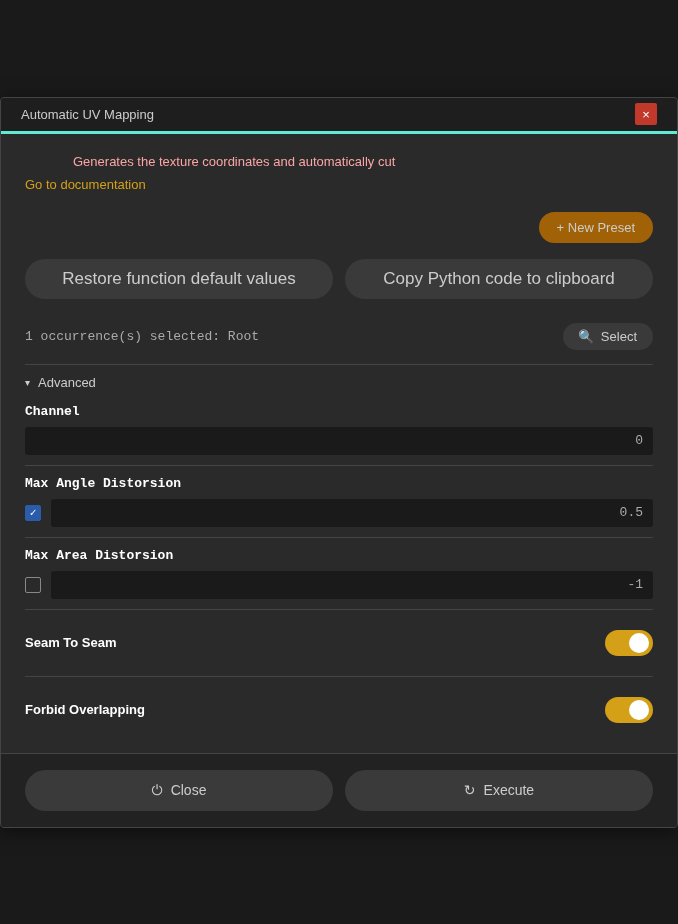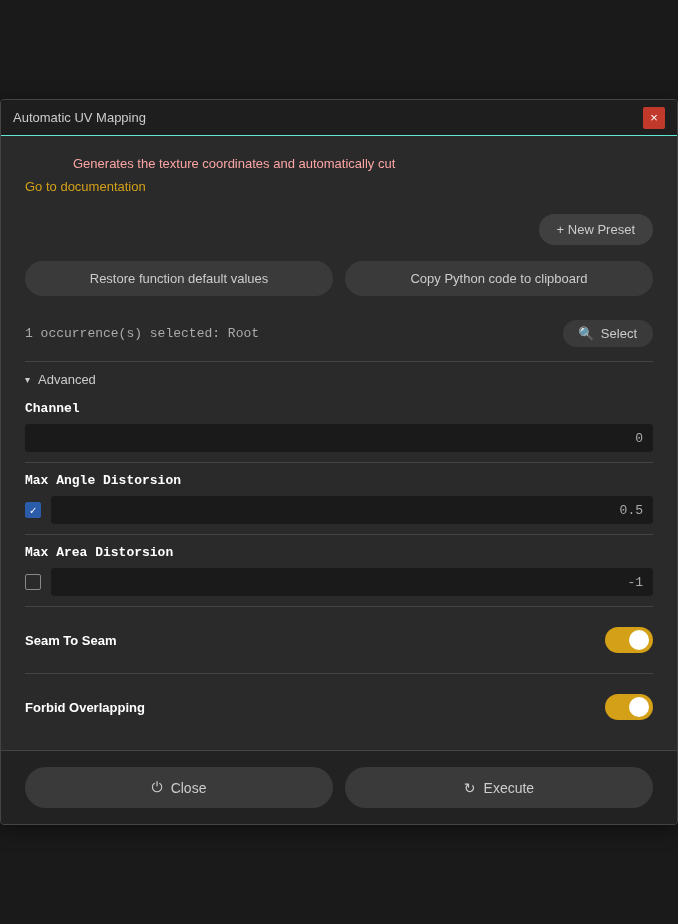--- a/index.html
+++ b/index.html
@@ -17,23 +17,23 @@
       border: 1px solid #444;
       border-radius: 4px;
       overflow: hidden;
       box-shadow: 0 4px 20px rgba(0,0,0,0.5);
     }
     .title-bar {
       background: #1e1e1e;
       display: flex;
       align-items: center;
       justify-content: space-between;
-      padding: 0 12px;
+      padding: 0 20px;
       height: 36px;
-      border-bottom: 1px solid #5eead4;
+      border-bottom: 3px solid #5eead4;
     }
     .title-text {
       color: #cccccc;
       font-size: 13px;
       font-weight: normal;
     }
     .close-btn {
       background: #c0392b;
       border: none;
       color: white;
@@ -61,21 +61,21 @@
       cursor: pointer;
       margin-bottom: 20px;
       display: inline-block;
     }
     .top-actions {
       display: flex;
       justify-content: flex-end;
       margin-bottom: 16px;
     }
     .btn-new-preset {
-      background: #404040;
+      background: #a16207;
       border: none;
       color: #cccccc;
       padding: 8px 18px;
       border-radius: 20px;
       cursor: pointer;
       font-size: 13px;
       display: flex;
       align-items: center;
       gap: 6px;
     }
@@ -84,21 +84,21 @@
       gap: 12px;
       margin-bottom: 24px;
     }
     .btn-action {
       background: #3a3a3a;
       border: none;
       color: #cccccc;
       padding: 10px 20px;
       border-radius: 20px;
       cursor: pointer;
-      font-size: 13px;
+      font-size: 17px;
       flex: 1;
     }
     .section-title {
       color: #ffffff;
       font-size: 14px;
       font-weight: bold;
       margin-bottom: 10px;
     }
     .occurrences-row {
       display: flex;

